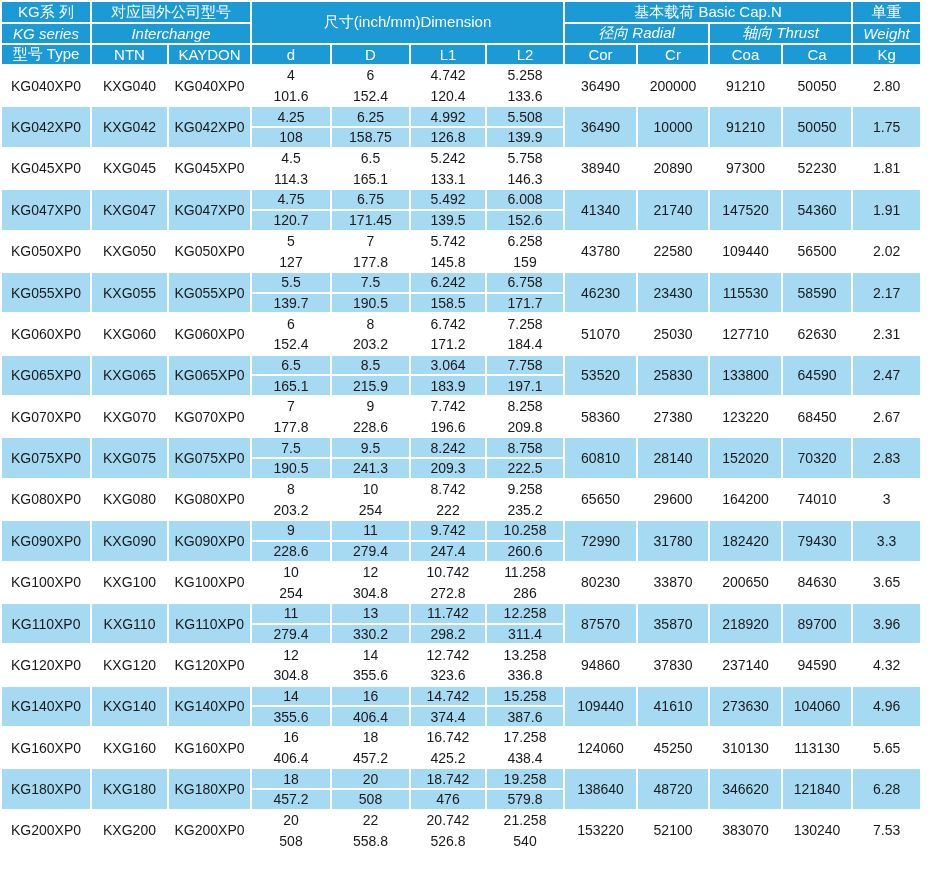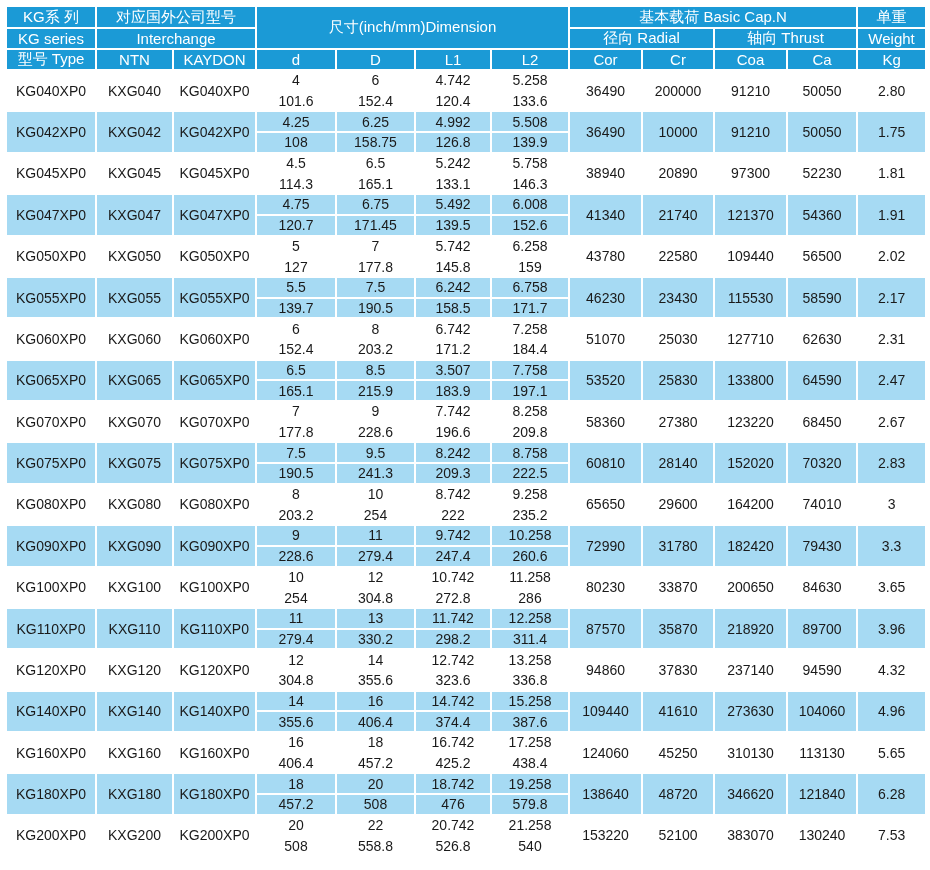--- a/index.html
+++ b/index.html
@@ -4,21 +4,20 @@
 <style>
   html, body {
     margin: 0;
     padding: 0;
     background: #ffffff;
     width: 930px;
     font-family: "Liberation Sans", "DejaVu Sans", sans-serif;
   }
   .page {
     width: 920px;
-    padding: 5px;
   }
   table.spec {
     border-collapse: collapse;
     table-layout: fixed;
     width: 920px;
   }
   table.spec th, table.spec td {
     border: 2px solid #ffffff;
     text-align: center;
     vertical-align: middle;
@@ -26,21 +25,21 @@
     overflow: hidden;
     white-space: nowrap;
   }
   thead th {
     background: #1b9ad6;
     color: #ffffff;
     font-weight: 500;
     font-size: 15px;
   }
   tr.hr1 th { height: 20px; }
-  tr.hr2 th { height: 17px; }
+  tr.hr2 th { height: 17px; font-style: italic; }
   tr.hr3 th { height: 19px; }
   tbody td {
     height: 18.7px;
     font-size: 14px;
     color: #1a1a1a;
     background: #ffffff;
   }
   tbody tr.alt td {
     background: #a6daf3;
   }
@@ -158,21 +157,21 @@
         <tr class="alt">
           <td rowspan="2">KG047XP0</td>
           <td rowspan="2">KXG047</td>
           <td rowspan="2">KG047XP0</td>
           <td>4.75</td>
           <td>6.75</td>
           <td>5.492</td>
           <td>6.008</td>
           <td rowspan="2">41340</td>
           <td rowspan="2">21740</td>
-          <td rowspan="2">121370</td>
+          <td rowspan="2">147520</td>
           <td rowspan="2">54360</td>
           <td rowspan="2">1.91</td>
         </tr>
         <tr class="alt">
           <td>120.7</td>
           <td>171.45</td>
           <td>139.5</td>
           <td>152.6</td>
         </tr>
         <tr class="">
@@ -234,21 +233,21 @@
           <td>203.2</td>
           <td>171.2</td>
           <td>184.4</td>
         </tr>
         <tr class="alt">
           <td rowspan="2">KG065XP0</td>
           <td rowspan="2">KXG065</td>
           <td rowspan="2">KG065XP0</td>
           <td>6.5</td>
           <td>8.5</td>
-          <td>3.507</td>
+          <td>3.064</td>
           <td>7.758</td>
           <td rowspan="2">53520</td>
           <td rowspan="2">25830</td>
           <td rowspan="2">133800</td>
           <td rowspan="2">64590</td>
           <td rowspan="2">2.47</td>
         </tr>
         <tr class="alt">
           <td>165.1</td>
           <td>215.9</td>

